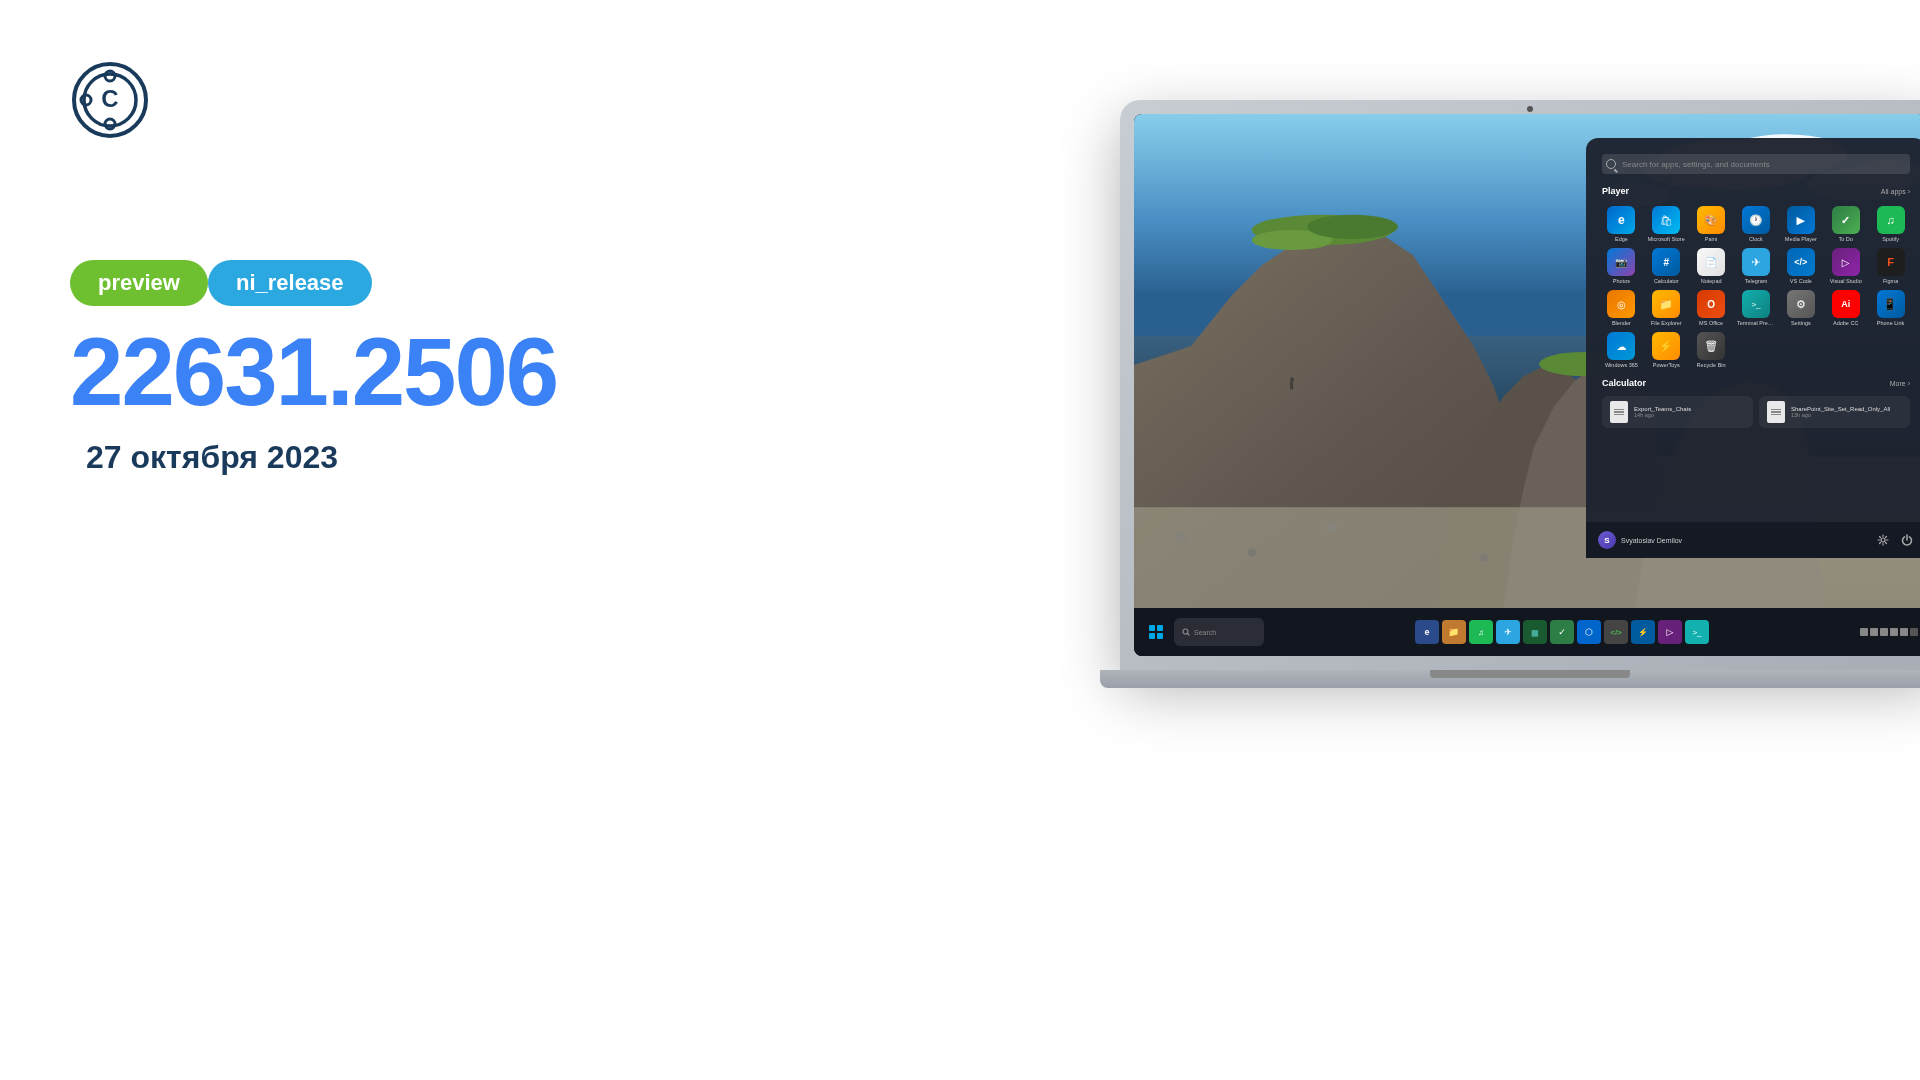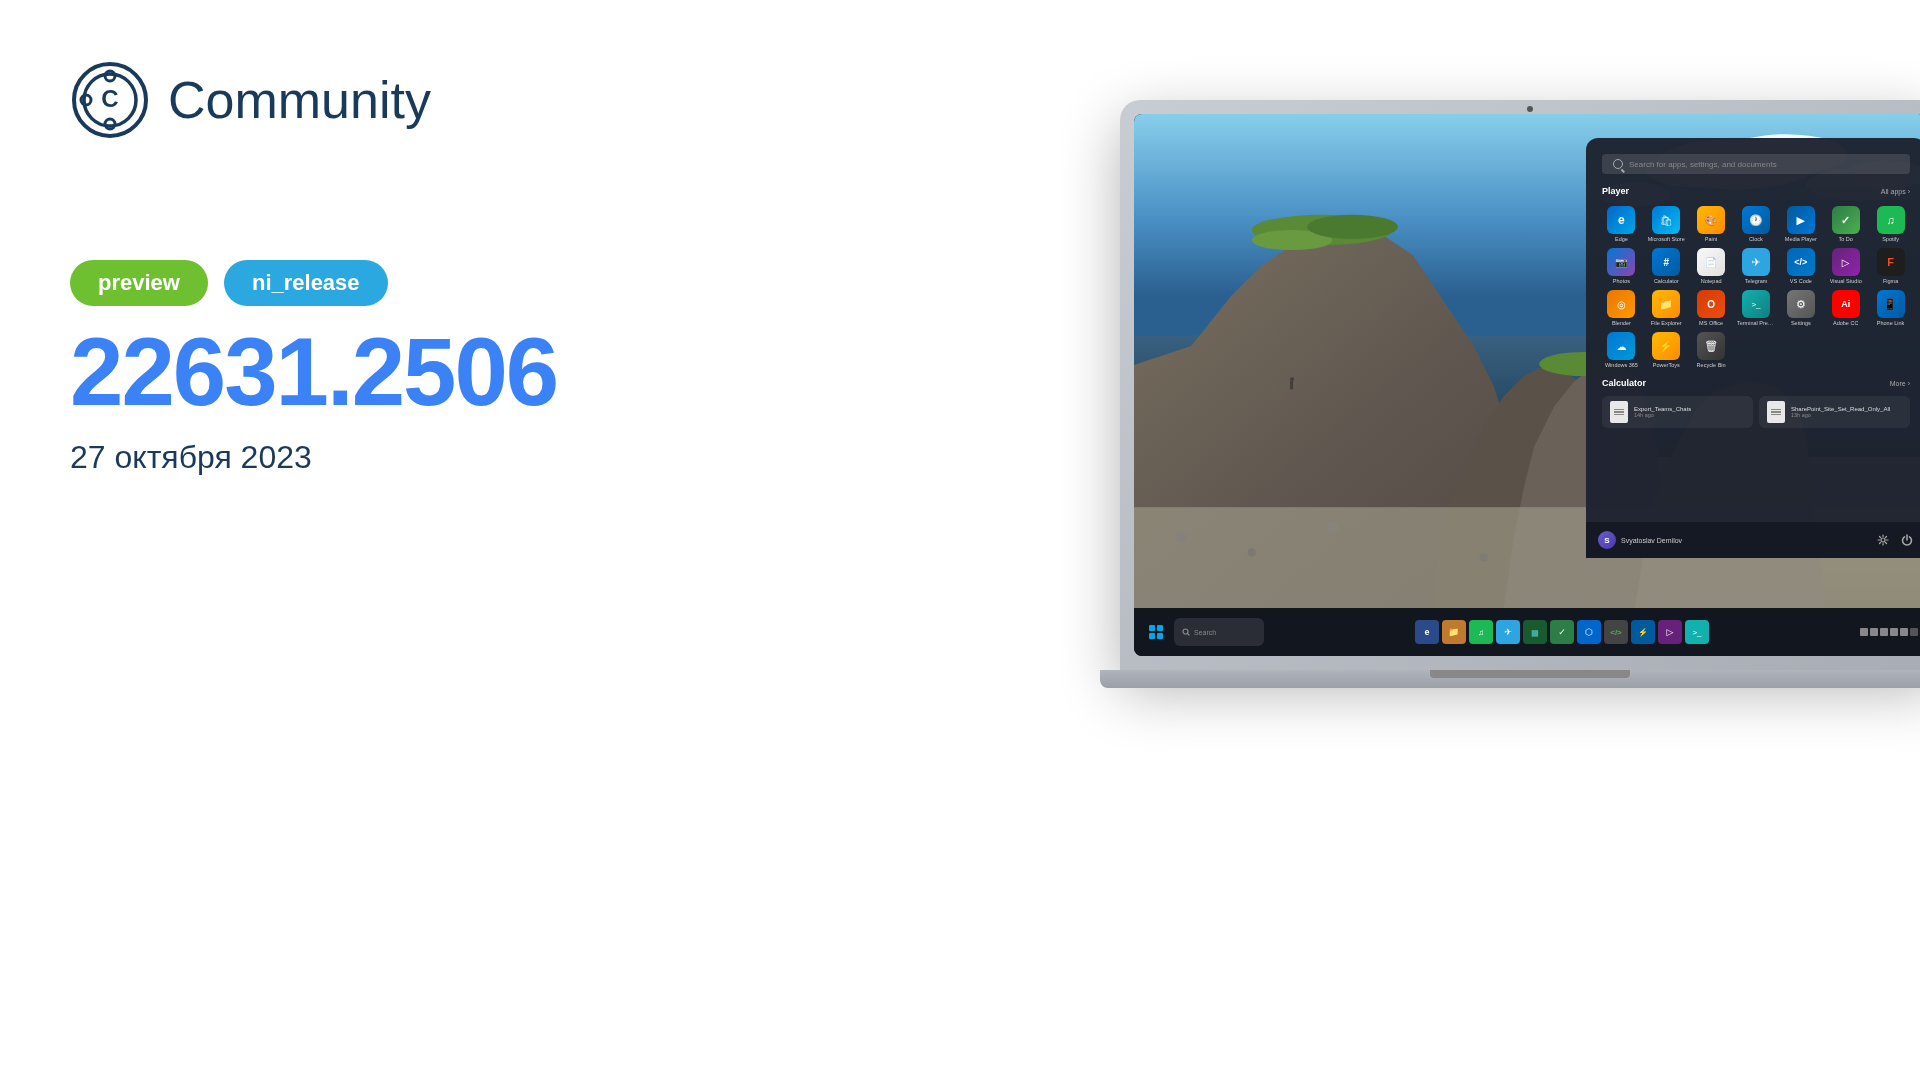--- a/index.html
+++ b/index.html
@@ -40,21 +40,20 @@
 
     .logo-text {
       font-size: 52px;
       font-weight: 400;
       color: #1a3a5c;
       letter-spacing: 0;
     }
 
     .badges {
       display: flex;
-      gap: 16px;
       margin-bottom: 16px;
     }
 
     .badge {
       padding: 10px 28px;
       border-radius: 50px;
       font-size: 22px;
       font-weight: 600;
       color: white;
     }
@@ -71,22 +70,23 @@
       font-size: 96px;
       font-weight: 700;
       color: #3b82f6;
       letter-spacing: -2px;
       line-height: 1.05;
       margin-bottom: 16px;
     }
 
     .release-date {
       font-size: 32px;
-      font-weight: 400;
+      font-weight: 700;
       color: #1a3a5c;
+      margin-left: 16px;
     }
 
     .right-panel {
       flex: 1;
       height: 100%;
       display: flex;
       align-items: center;
       justify-content: flex-end;
       position: relative;
     }
@@ -142,21 +142,21 @@
       background: rgba(30, 35, 48, 0.97);
       border-radius: 12px 12px 0 0;
       padding: 16px;
       z-index: 20;
     }
 
     .start-search {
       width: 100%;
       background: rgba(255,255,255,0.12);
       border-radius: 4px;
-      padding: 5px 11px;
+      padding: 5px 4px;
       display: flex;
       align-items: center;
       gap: 6px;
       margin-bottom: 12px;
     }
 
     .start-search-icon {
       width: 10px;
       height: 10px;
       border: 1.5px solid #aaa;
@@ -504,21 +504,20 @@
   <div class="logo-area">
 
     <svg class="logo-icon" viewBox="0 0 80 80" xmlns="http://www.w3.org/2000/svg">
       <circle cx="40" cy="40" r="36" fill="none" stroke="#1a3a5c" stroke-width="4"></circle>
       <circle cx="40" cy="40" r="26" fill="none" stroke="#1a3a5c" stroke-width="3.5"></circle>
       <circle cx="40" cy="16" r="5" fill="none" stroke="#1a3a5c" stroke-width="3"></circle>
       <circle cx="40" cy="64" r="5" fill="none" stroke="#1a3a5c" stroke-width="3"></circle>
       <circle cx="16" cy="40" r="5" fill="none" stroke="#1a3a5c" stroke-width="3"></circle>
       <text x="40" y="47" text-anchor="middle" font-size="24" font-weight="bold" font-family="Arial" fill="#1a3a5c">C</text>
     </svg>
-    <span class="logo-text">Community</span>
   </div>
 
   <div class="badges">
     <span class="badge badge-preview">preview</span>
     <span class="badge badge-release">ni_release</span>
   </div>
 
   <div class="version-number">22631.2506</div>
   <div class="release-date">27 октября 2023</div>
 </div>

